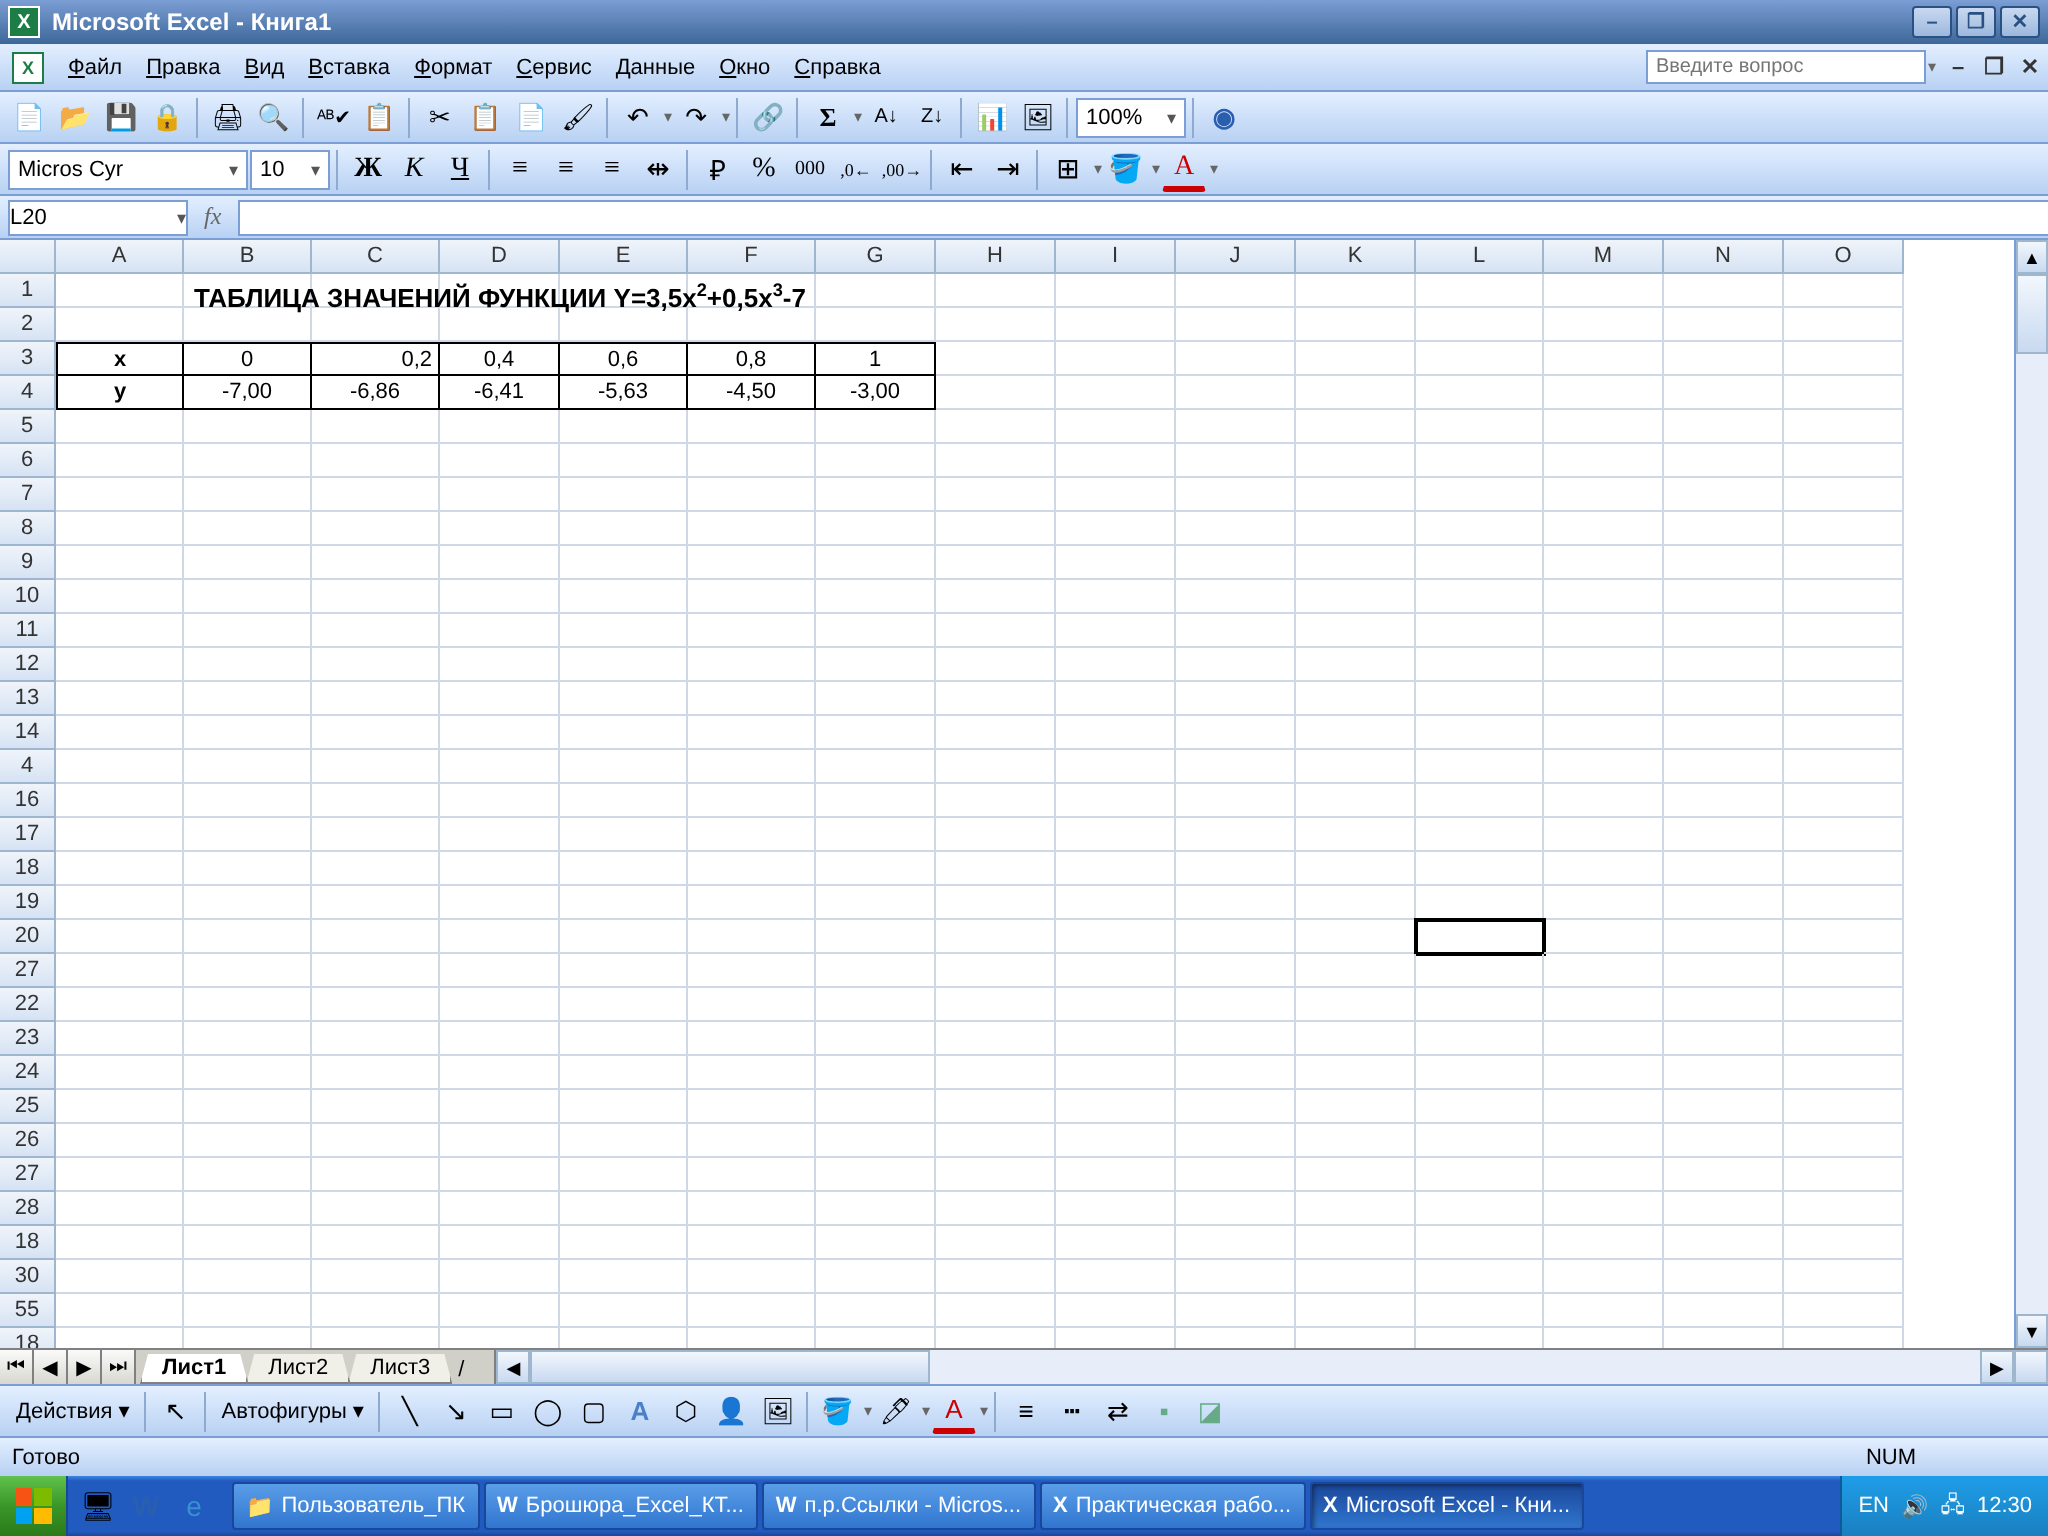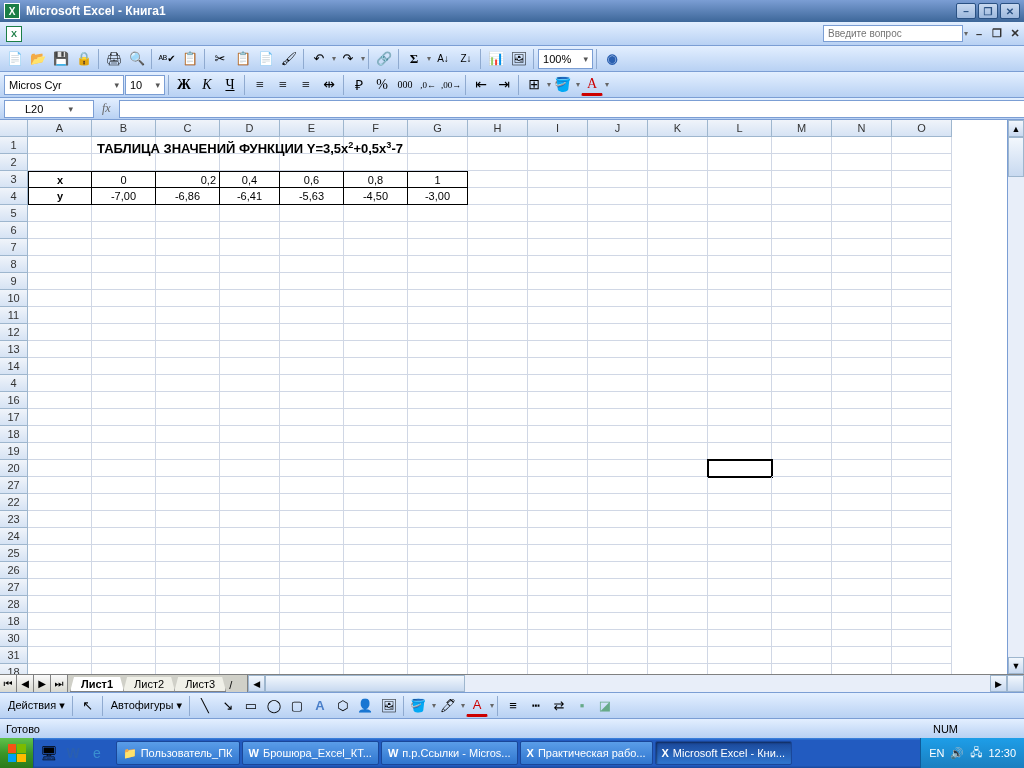--- a/index.html
+++ b/index.html
@@ -28,21 +28,21 @@
 
 .fmtbar { height: 26px; background: linear-gradient(#e3efff,#b8d1f3); border-bottom: 1px solid #7b9ed4; display: flex; align-items: center; padding: 0 4px; gap: 1px; }
 .combo { height: 20px; background: #fff; border: 1px solid #7b9ed4; display: flex; align-items: center; padding: 0 4px; font-size: 11px; }
 .combo .cdrop { margin-left: auto; font-size: 9px; color: #555; }
 .font-combo { width: 120px; }
 .size-combo { width: 40px; }
 .fmtbar .tbtn { font-family: "Times New Roman", serif; font-size: 14px; }
 
 
 .fxbar { height: 22px; background: linear-gradient(#e3efff,#b8d1f3); border-bottom: 1px solid #7b9ed4; display: flex; align-items: center; }
-.namebox { width: 90px; height: 18px; background: #fff; border: 1px solid #7b9ed4; margin-left: 4px; display: flex; align-items: center; padding: 0 20px; font-size: 11px; gap: 20px; }
+.namebox { width: 90px; height: 18px; background: #fff; border: 1px solid #7b9ed4; margin-left: 4px; display: flex; align-items: center; padding: 0 0; font-size: 11px; gap: 20px; }
 .namebox .cdrop { margin-left: auto; font-size: 9px; color: #555; }
 .fxlabel { margin: 0 8px; font-style: italic; font-family: serif; font-size: 12px; color:#666;}
 .fxinput { flex: 1; height: 18px; background: #fff; border: 1px solid #7b9ed4; border-right: none; }
 
 
 .gridarea { position: relative; height: 554px; background: #fff; overflow: hidden; display:flex; }
 .gridmain { flex:1; position:relative; overflow:hidden; }
 .colhdrs { display: flex; height: 17px; position: absolute; top: 0; left: 0; }
 .corner { width: 28px; height: 17px; background: linear-gradient(#f0f4fa,#d6e3f4); border-right: 1px solid #9eb6ce; border-bottom: 1px solid #9eb6ce; }
 .ch { height: 17px; background: linear-gradient(#f0f4fa,#d6e3f4); border-right: 1px solid #9eb6ce; border-bottom: 1px solid #9eb6ce; text-align: center; font-size: 11px; line-height: 17px; color: #333; }
@@ -112,20 +112,21 @@
   <span class="excel-icon">X</span>
   <span>Microsoft Excel - Книга1</span>
   <span class="spacer"></span>
   <span class="wbtn">–</span>
   <span class="wbtn">❐</span>
   <span class="wbtn">✕</span>
 </div>
 
 <div class="menubar">
   <span class="doc-icon">X</span>
+  <span id="menus"><span class="mitem"><u>Ф</u>айл</span><span class="mitem"><u>П</u>равка</span><span class="mitem"><u>В</u>ид</span><span class="mitem"><u>В</u>ставка</span><span class="mitem"><u>Ф</u>ормат</span><span class="mitem"><u>С</u>ервис</span><span class="mitem"><u>Д</u>анные</span><span class="mitem"><u>О</u>кно</span><span class="mitem"><u>С</u>правка</span></span>
   <input class="ask" placeholder="Введите вопрос" style="">
   <span class="tdrop">▾</span>
   <span class="docctrl">–</span>
   <span class="docctrl">❐</span>
   <span class="docctrl">✕</span>
 </div>
 
 <div class="toolbar">
   <span class="tbtn">📄</span>
   <span class="tbtn">📂</span>
@@ -255,21 +256,21 @@
         <div class="rh">27</div>
         <div class="rh">22</div>
         <div class="rh">23</div>
         <div class="rh">24</div>
         <div class="rh">25</div>
         <div class="rh">26</div>
         <div class="rh">27</div>
         <div class="rh">28</div>
         <div class="rh">18</div>
         <div class="rh">30</div>
-        <div class="rh">31</div>
+        <div class="rh">55</div>
         <div class="rh">18</div>
       </div>
     <div class="cells" id="cells" style="position: relative;">
         <div class="row row1">
           <div class="cell" style="width: 64px; position: relative; overflow: visible;">
             <div class="hdr-title merged-title">ТАБЛИЦА ЗНАЧЕНИЙ ФУНКЦИИ Y=3,5x<span class="sup">2</span>+0,5x<span class="sup">3</span>-7</div>
           </div>
           <div class="cell" style="width: 64px;"></div>
           <div class="cell" style="width: 64px;"></div>
           <div class="cell" style="width: 60px;"></div>

